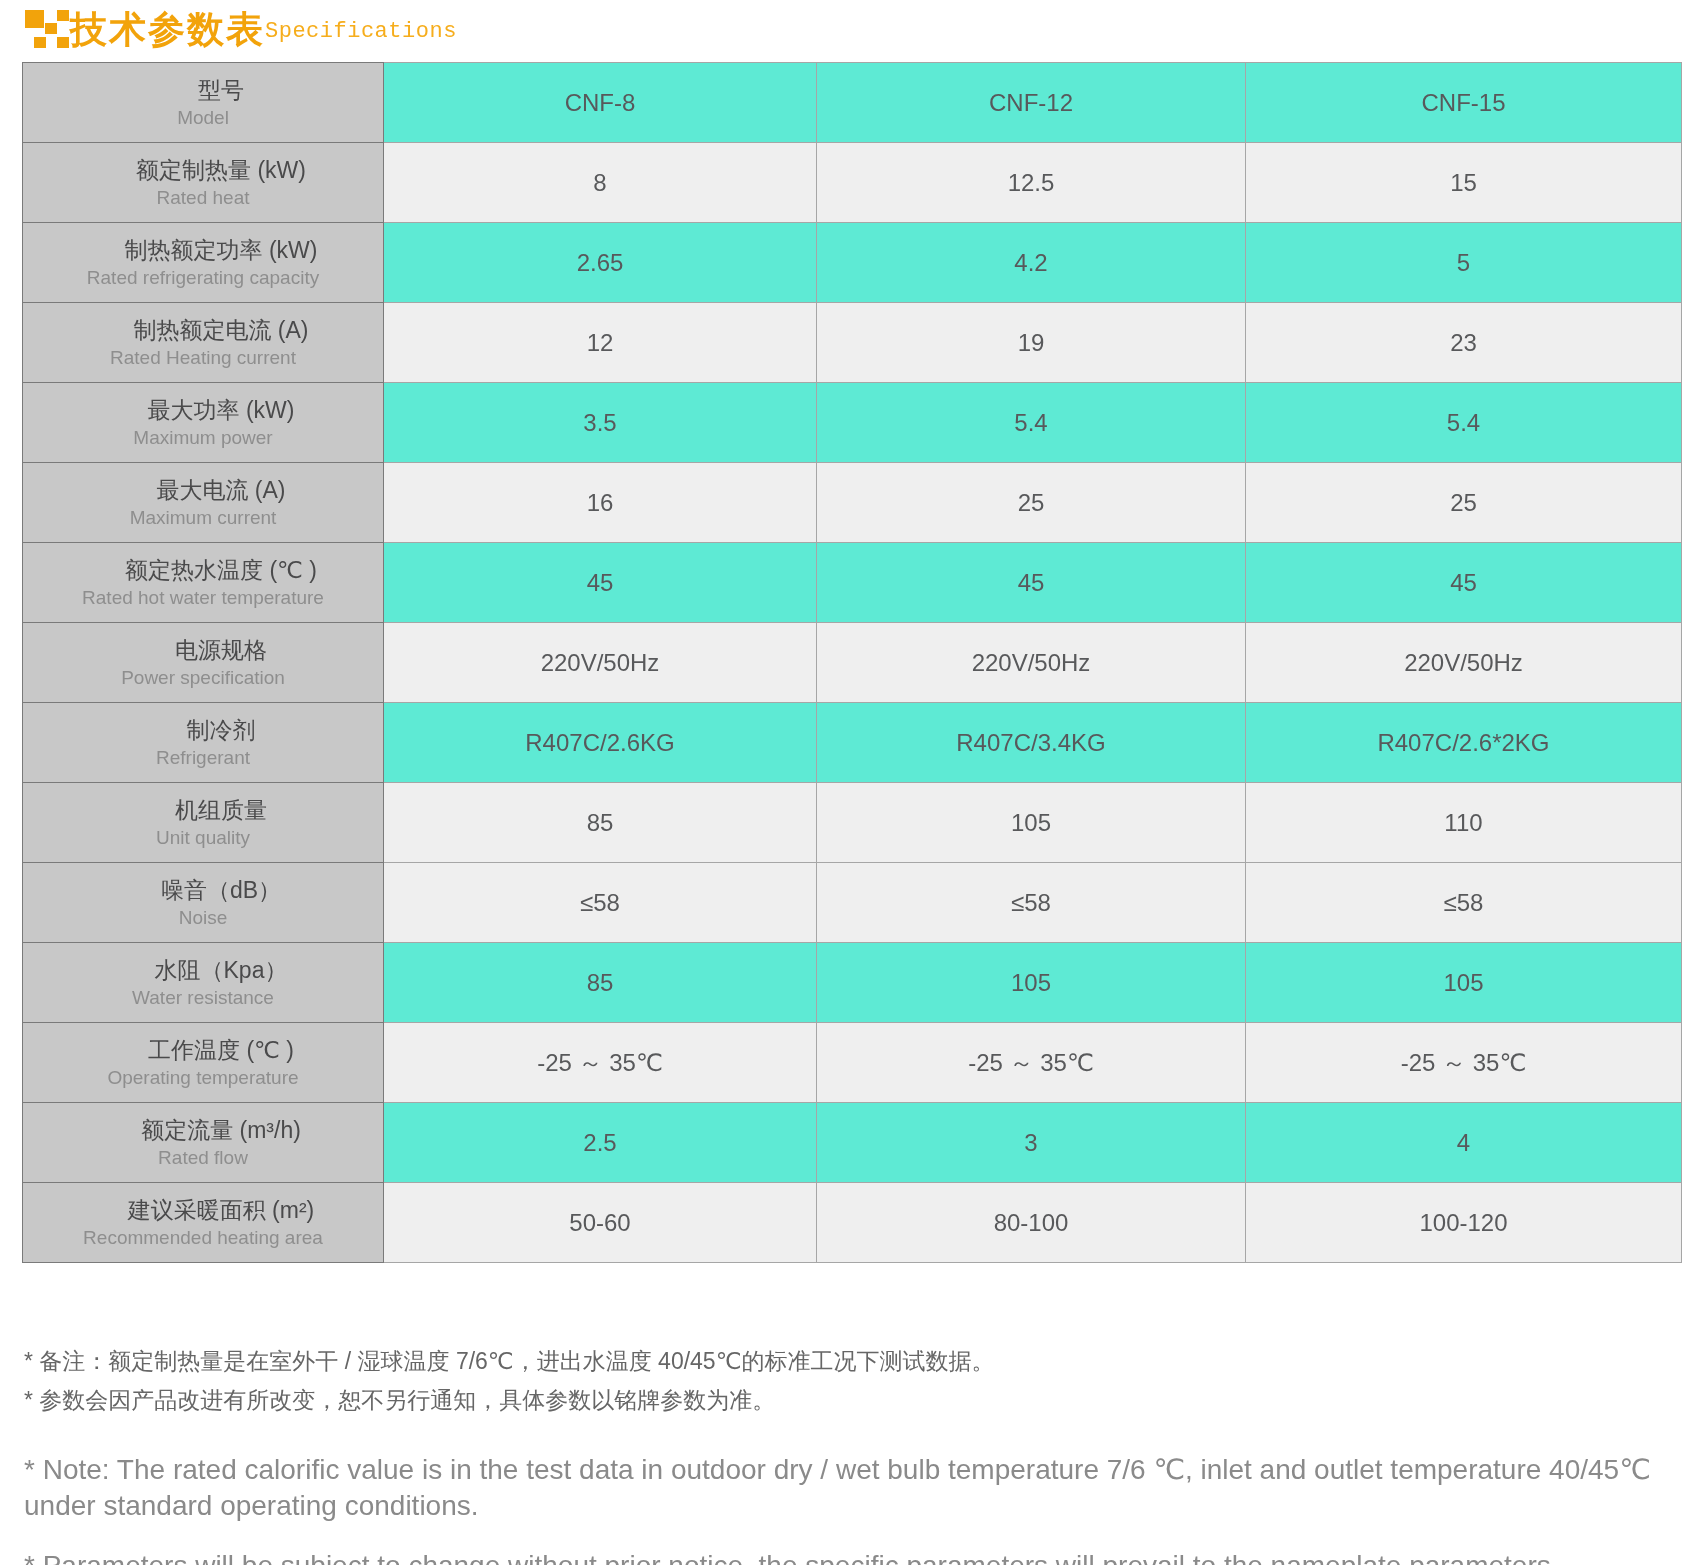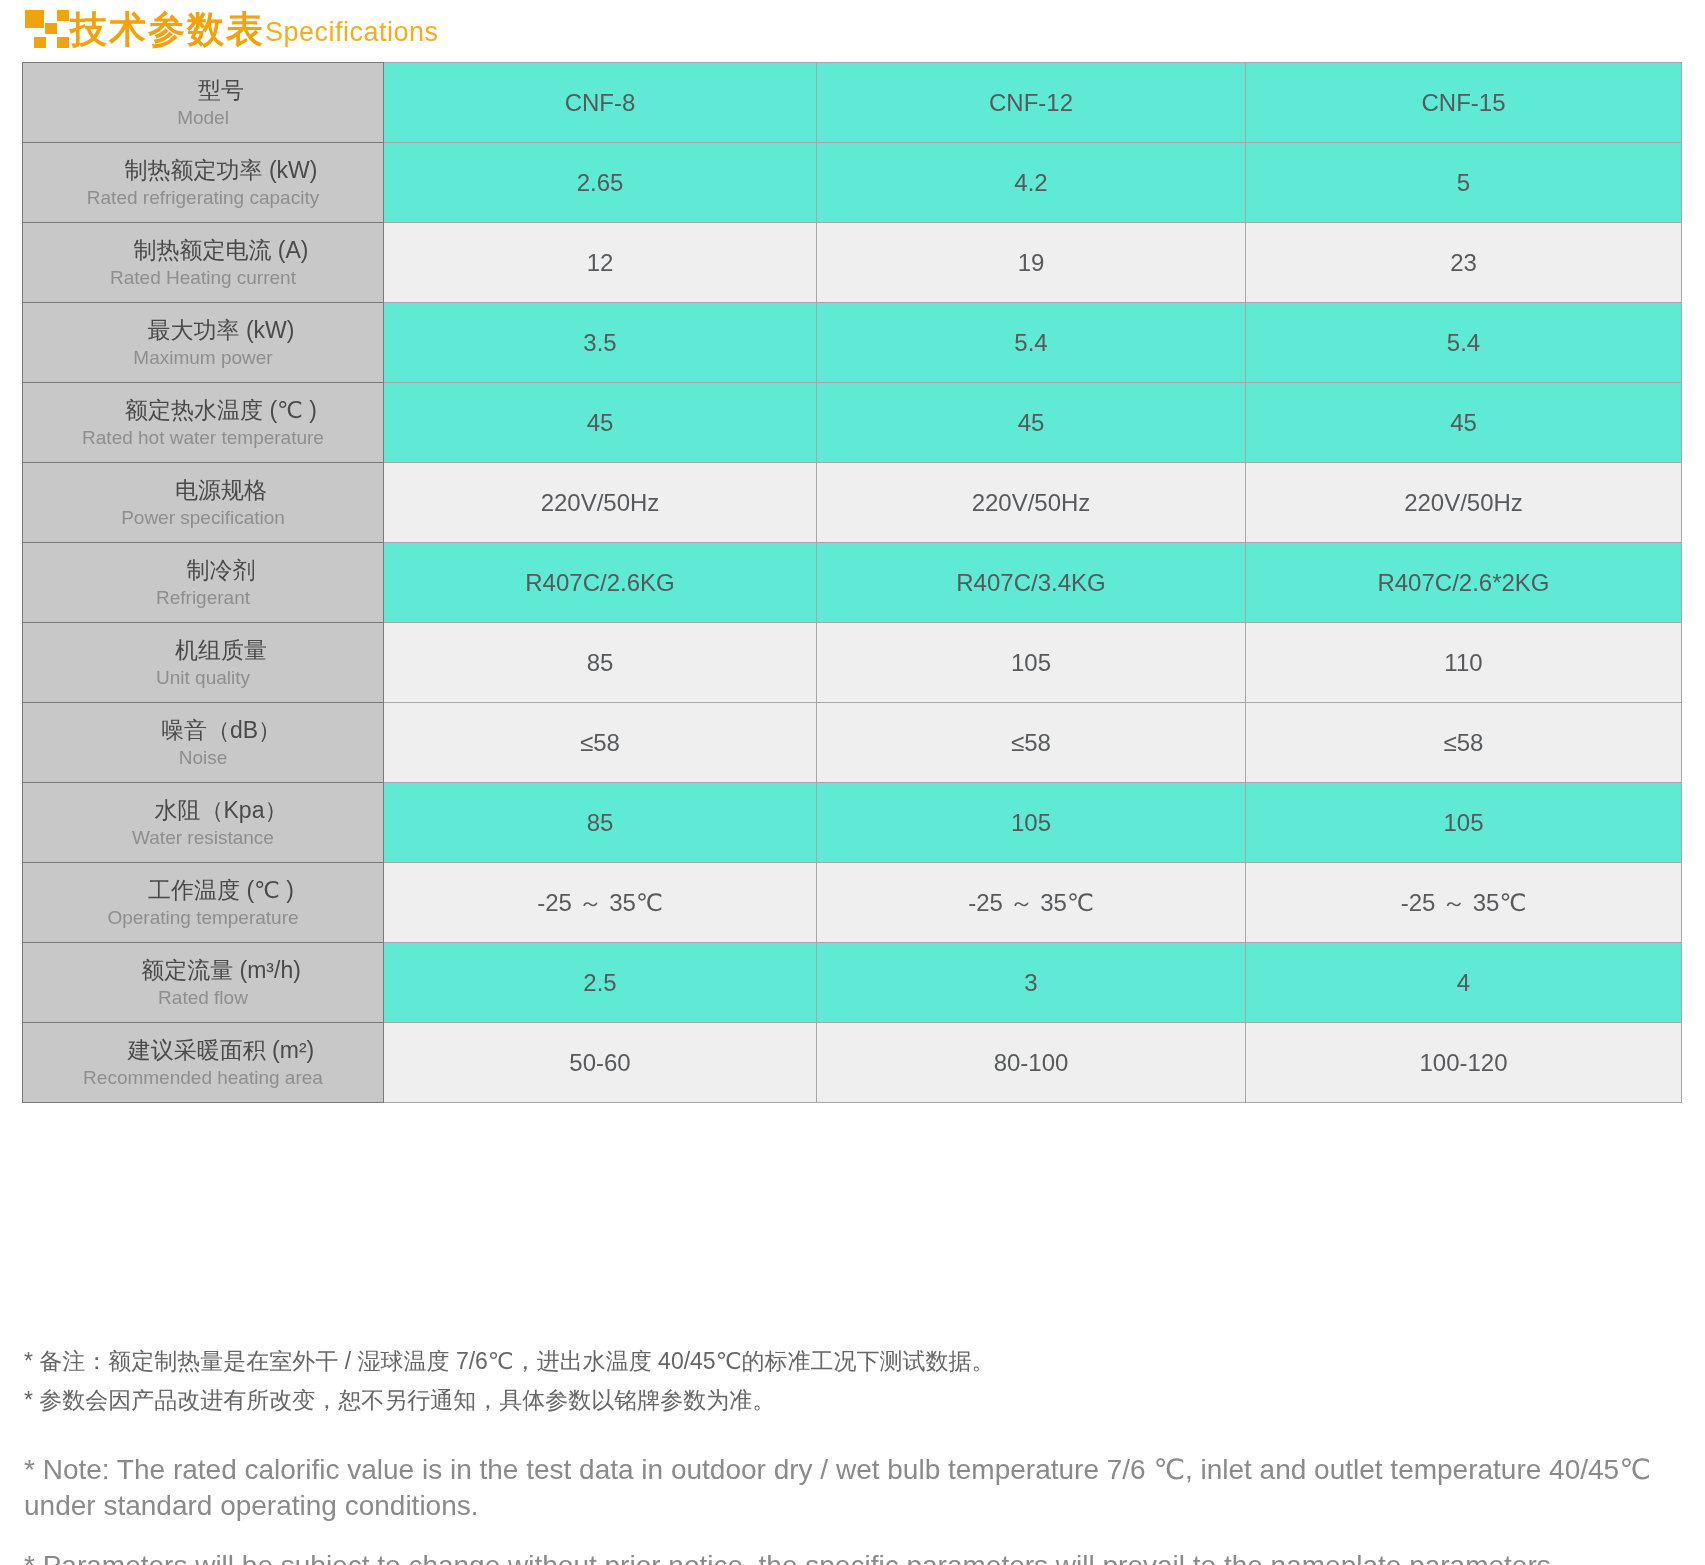--- a/index.html
+++ b/index.html
@@ -27,22 +27,22 @@
   .title-row{
     position:absolute;left:24px;top:8px;
     display:flex;align-items:flex-end;
   }
   .title-icon{width:46px;height:42px;margin-bottom:2px;}
   .title-cn{
     font-size:37px;font-weight:bold;color:var(--accent);
     letter-spacing:2px;line-height:44px;
   }
   .title-en{
-    font-size:27px;color:var(--accent-light);
-    line-height:40px;letter-spacing:0.5px;
+    font-size:22px;color:var(--accent-light);
+    line-height:40px;letter-spacing:0.5px;font-family:Liberation Mono, monospace;
   }
   
   table.spec{
     position:absolute;left:22px;top:62px;
     border-collapse:collapse;table-layout:fixed;
   }
   table.spec td{padding:0;}
   td.label{
     width:360px;height:79px;
     background:var(--label-bg);
@@ -107,20 +107,29 @@
       <tr>
         <td class="label">
           <div class="cn">型号</div>
           <div class="en">Model</div>
         </td>
         <td class="val">CNF-8</td>
         <td class="val">CNF-12</td>
         <td class="val">CNF-15</td>
       </tr>
 
+    <tr class="stripe">
+      <td class="label">
+        <div class="cn">额定制热量 (kW)</div>
+        <div class="en">Rated heat</div>
+      </td>
+      <td class="val">8</td>
+      <td class="val">12.5</td>
+      <td class="val">15</td>
+    </tr>
 
     <tr>
       <td class="label">
         <div class="cn">制热额定功率 (kW)</div>
         <div class="en">Rated refrigerating capacity</div>
       </td>
       <td class="val">2.65</td>
       <td class="val">4.2</td>
       <td class="val">5</td>
     </tr>
@@ -138,20 +147,29 @@
     <tr>
       <td class="label">
         <div class="cn">最大功率 (kW)</div>
         <div class="en">Maximum power</div>
       </td>
       <td class="val">3.5</td>
       <td class="val">5.4</td>
       <td class="val">5.4</td>
     </tr>
 
+    <tr class="stripe">
+      <td class="label">
+        <div class="cn">最大电流 (A)</div>
+        <div class="en">Maximum current</div>
+      </td>
+      <td class="val">16</td>
+      <td class="val">25</td>
+      <td class="val">25</td>
+    </tr>
 
     <tr>
       <td class="label">
         <div class="cn">额定热水温度 (℃ )</div>
         <div class="en">Rated hot water temperature</div>
       </td>
       <td class="val">45</td>
       <td class="val">45</td>
       <td class="val">45</td>
     </tr>

